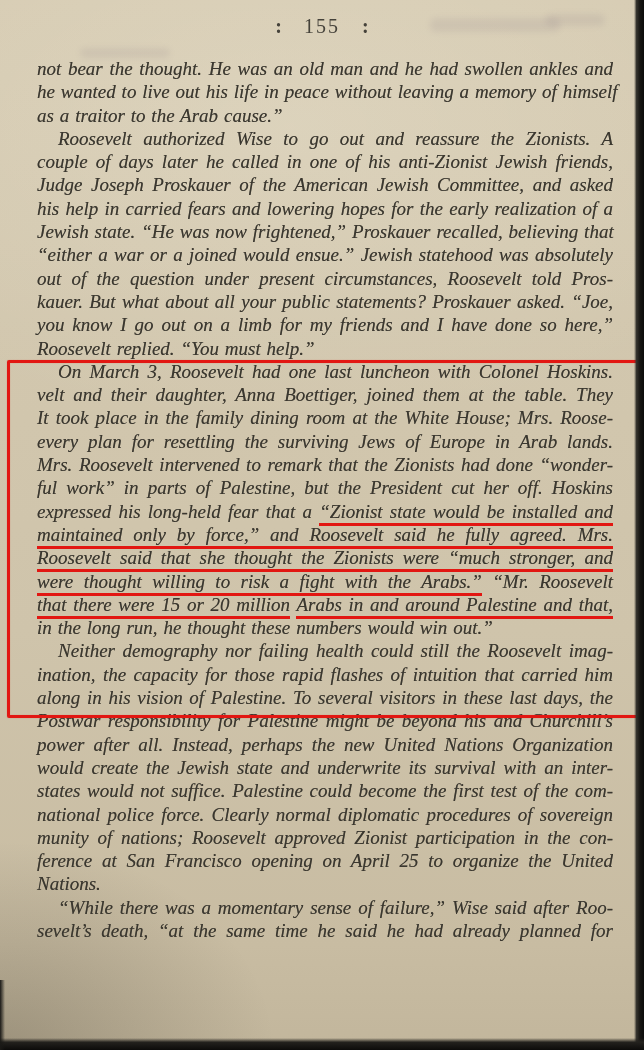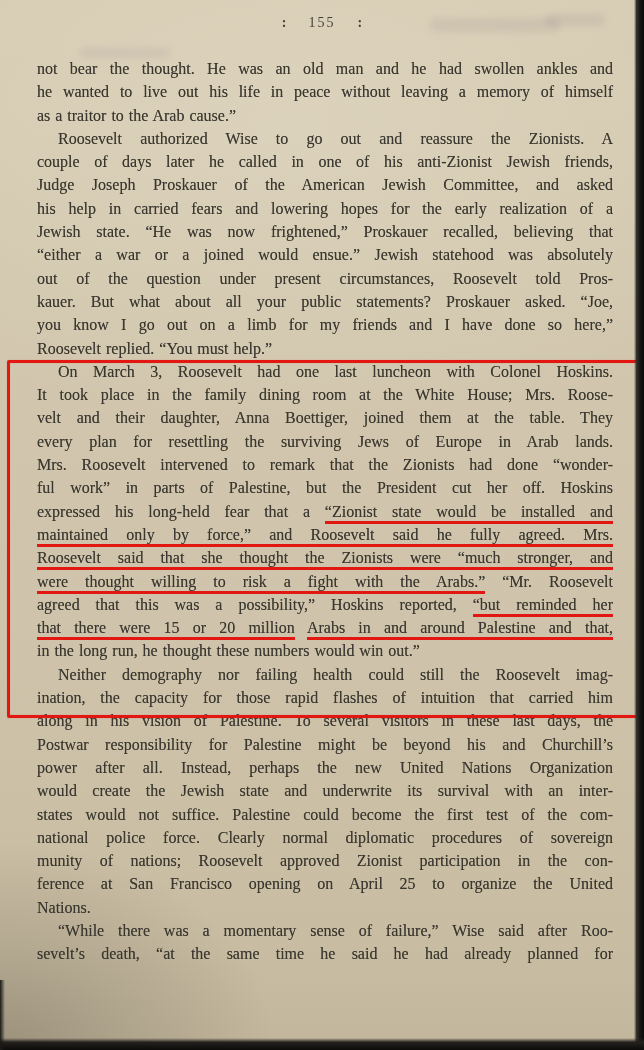--- a/index.html
+++ b/index.html
@@ -19,29 +19,30 @@
   
   .edge{position:absolute;background:linear-gradient(90deg,#2a2925,#141311);}
   #edge-right{top:0;right:0;width:10px;height:1050px;background:linear-gradient(90deg,rgba(20,19,17,0) 0%,#35332d 25%,#171613 60%,#0b0b0a 100%);}
   #edge-bottom{left:0;bottom:0;width:644px;height:12px;background:linear-gradient(180deg,rgba(20,19,17,0) 0%,#23211d 35%,#0c0b0a 100%);}
   #edge-left-sliver{left:0;bottom:0;width:5px;height:70px;background:linear-gradient(90deg,#1a1916,rgba(26,25,22,0));}
   
   .ghost{position:absolute;filter:blur(3px);opacity:.10;background:#6a5a70;border-radius:6px;}
   
   #page-header{
     position:absolute;top:15px;left:0;width:644px;text-align:center;
-    color:#45423a;font-size:14px;
+    color:#45423a;font-size:20px;
   }
   #page-header .colon{display:inline-block;margin:0 22px;font-weight:bold;}
   #page-header .num{display:inline-block;letter-spacing:2px;}
   
   #text-block{
     position:absolute;left:37px;top:57px;width:576px;
-    color:var(--ink);font-size:16px;line-height:23.3px;
+    color:var(--ink);font-size:19px;line-height:23.3px;
     text-shadow:0 0 .5px rgba(58,55,47,.55);
+    font-style:italic;
   }
   .para{margin:0;}
   .line{
     text-align:justify;text-align-last:justify;
     height:23.3px;overflow:visible;white-space:nowrap;
     word-spacing:.06em;
   }
   .line.last{text-align-last:left;}
   .para.indent .line:first-child{text-indent:21px;}
   .rl{border-bottom:3px solid var(--red);padding-bottom:1px;}
@@ -79,30 +80,29 @@
         <div class="line"><span>his help in carried fears and lowering hopes for the early realization of a</span></div>
         <div class="line"><span>Jewish state. “He was now frightened,” Proskauer recalled, believing that</span></div>
         <div class="line"><span>“either a war or a joined would ensue.” Jewish statehood was absolutely</span></div>
         <div class="line"><span>out of the question under present circumstances, Roosevelt told Pros-</span></div>
         <div class="line"><span>kauer. But what about all your public statements? Proskauer asked. “Joe,</span></div>
         <div class="line"><span>you know I go out on a limb for my friends and I have done so here,”</span></div>
         <div class="line last"><span>Roosevelt replied. “You must help.”</span></div>
       </div>
       <div class="para indent">
         <div class="line"><span>On March 3, Roosevelt had one last luncheon with Colonel Hoskins.</span></div>
+        <div class="line"><span>velt and their daughter, Anna Boettiger, joined them at the table. They</span></div>
         <div class="line"><span>It took place in the family dining room at the White House; Mrs. Roose-</span></div>
-        <div class="line"><span>velt and their daughter, Anna Boettiger, joined them at the table. They</span></div>
         <div class="line"><span>every plan for resettling the surviving Jews of Europe in Arab lands.</span></div>
         <div class="line"><span>Mrs. Roosevelt intervened to remark that the Zionists had done “wonder-</span></div>
         <div class="line"><span>ful work” in parts of Palestine, but the President cut her off. Hoskins</span></div>
         <div class="line"><span>expressed his long-held fear that a </span><span class="rl">“Zionist state would be installed and</span></div>
         <div class="line"><span class="rl">maintained only by force,” and Roosevelt said he fully agreed. Mrs.</span></div>
         <div class="line"><span class="rl">Roosevelt said that she thought the Zionists were “much stronger, and</span></div>
         <div class="line"><span class="rl">were thought willing to risk a fight with the Arabs.”</span><span> “Mr. Roosevelt</span></div>
-        <div class="line"><span>agreed that this was a possibility,” Hoskins reported, </span><span class="rl">“but reminded her</span></div>
         <div class="line"><span class="rl">that there were 15 or 20 million</span><span> </span><span class="rl">Arabs in and around Palestine and that,</span></div>
         <div class="line last"><span>in the long run, he thought these numbers would win out.”</span></div>
       </div>
       <div class="para indent">
         <div class="line"><span>Neither demography nor failing health could still the Roosevelt imag-</span></div>
         <div class="line"><span>ination, the capacity for those rapid flashes of intuition that carried him</span></div>
         <div class="line"><span>along in his vision of Palestine. To several visitors in these last days, the</span></div>
         <div class="line"><span>Postwar responsibility for Palestine might be beyond his and Churchill’s</span></div>
         <div class="line"><span>power after all. Instead, perhaps the new United Nations Organization</span></div>
         <div class="line"><span>would create the Jewish state and underwrite its survival with an inter-</span></div>

